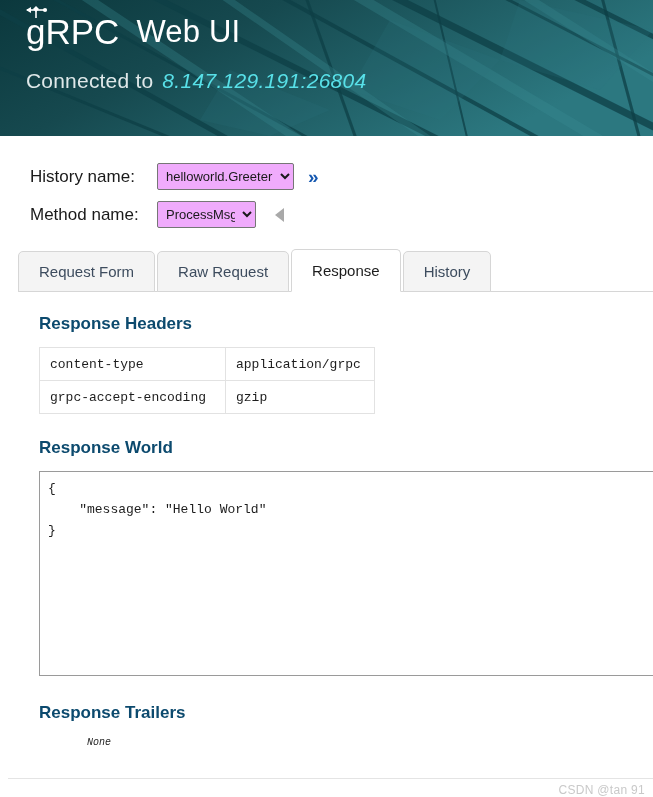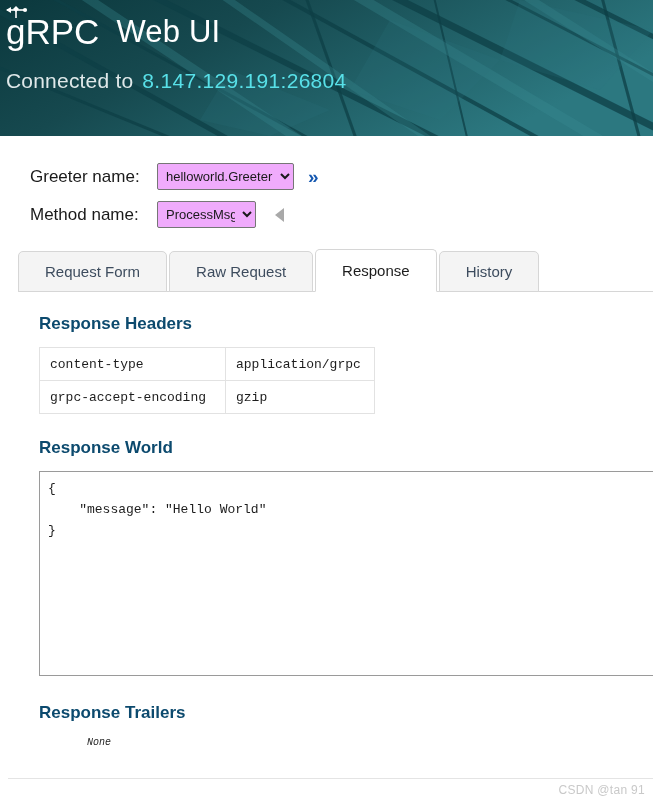--- a/index.html
+++ b/index.html
@@ -18,21 +18,21 @@
     position: relative;
     width: 653px;
     height: 136px;
     background: linear-gradient(100deg, #0c3a3f 0%, #134449 20%, #1d595f 55%, #2a757c 100%);
     overflow: hidden;
   }
   .header-pattern {
     position: absolute; inset: 0;
     opacity: 1;
   }
-  .header-inner { position: relative; z-index: 3; padding: 14px 0 0 6px; }
+  .header-inner { position: relative; z-index: 3; padding: 14px 0 0 26px; }
 
   .brand-row { display: flex; align-items: center; }
   .grpc-logo {
     position: relative;
     display: inline-block;
     color: #ffffff;
     font-size: 35px;
     line-height: 1;
     letter-spacing: 0px;
     font-weight: 400;
@@ -53,20 +53,21 @@
   }
 
   .connected-row {
     margin-top: 20px;
     font-size: 21px;
     color: #dfe8e9;
     letter-spacing: 0.2px;
   }
   .connected-addr {
     color: #58e0e8;
+    font-style: italic;
     margin-left: 9px;
     letter-spacing: 0.3px;
   }
 
   
   .form-area { padding: 24px 0 0 30px; }
   .form-row { display: flex; align-items: center; height: 33px; margin-bottom: 5px; }
   .form-label {
     font-size: 17px;
     color: #1a1a1a;
@@ -112,21 +113,21 @@
     z-index: 2;
     height: 43px;
   }
   .tab {
     font-size: 15px;
     color: #3d4c5e;
     background: #f4f4f4;
     border: 1px solid #d6d6d6;
     border-bottom: 1px solid #d6d6d6;
     border-radius: 5px 5px 0 0;
-    padding: 0 26px;
+    padding: 0 20px;
     height: 41px;
     line-height: 40px;
     margin-right: 2px;
     cursor: pointer;
     white-space: nowrap;
     position: relative;
   }
   .tab.active {
     background: #ffffff;
     color: #1d1d1d;
@@ -275,21 +276,21 @@
 
       <div class="connected-row">
         <span>Connected to</span><span class="connected-addr">8.147.129.191:26804</span>
       </div>
     </div>
   </div>
 
   <div class="form-area">
 
     <div class="form-row">
-      <span class="form-label">Greeter name:</span>
+      <span class="form-label">History name:</span>
       <select class="pick svc">
         <option>helloworld.Greeter</option>
       </select>
       <span class="chev-link">»</span>
     </div>
 
     <div class="form-row">
       <span class="form-label">Method name:</span>
       <select class="pick mtd">
         <option>ProcessMsg</option>

